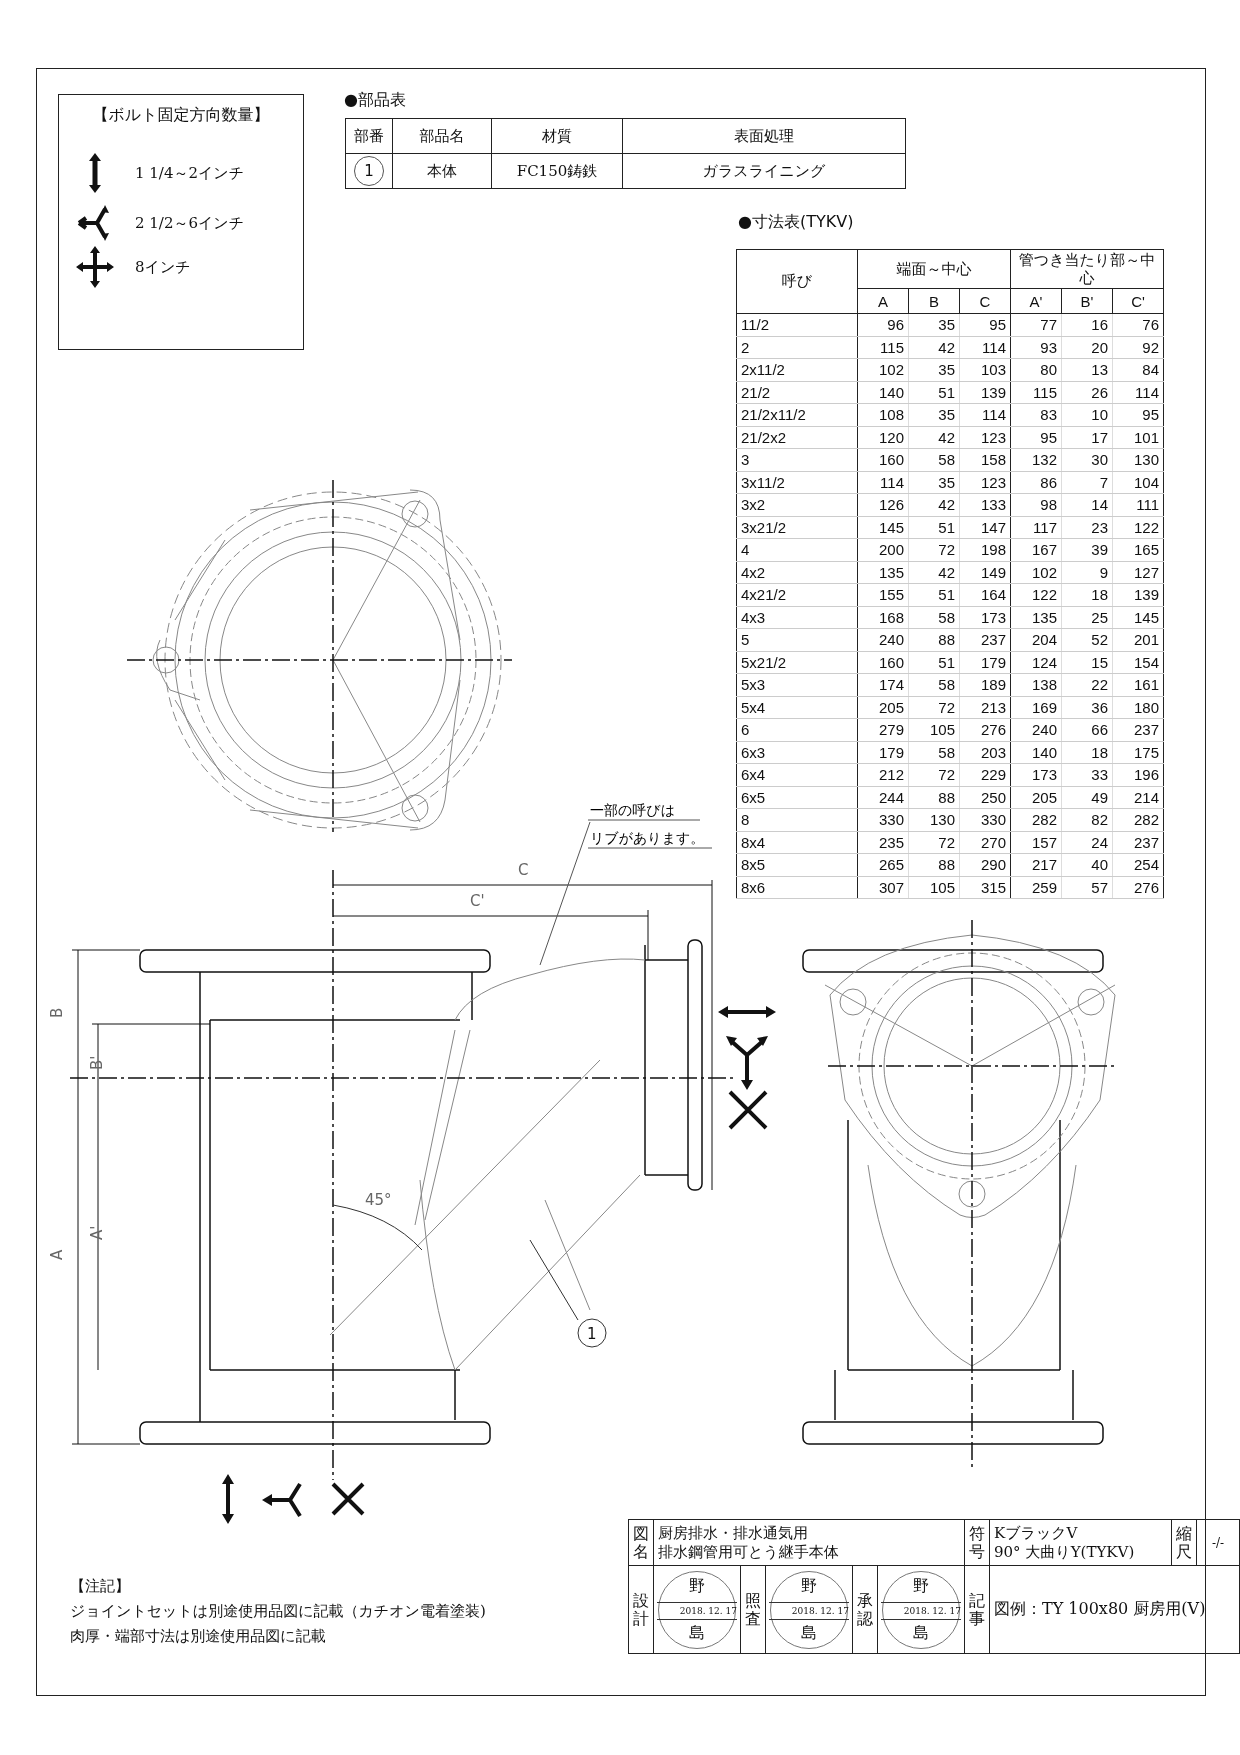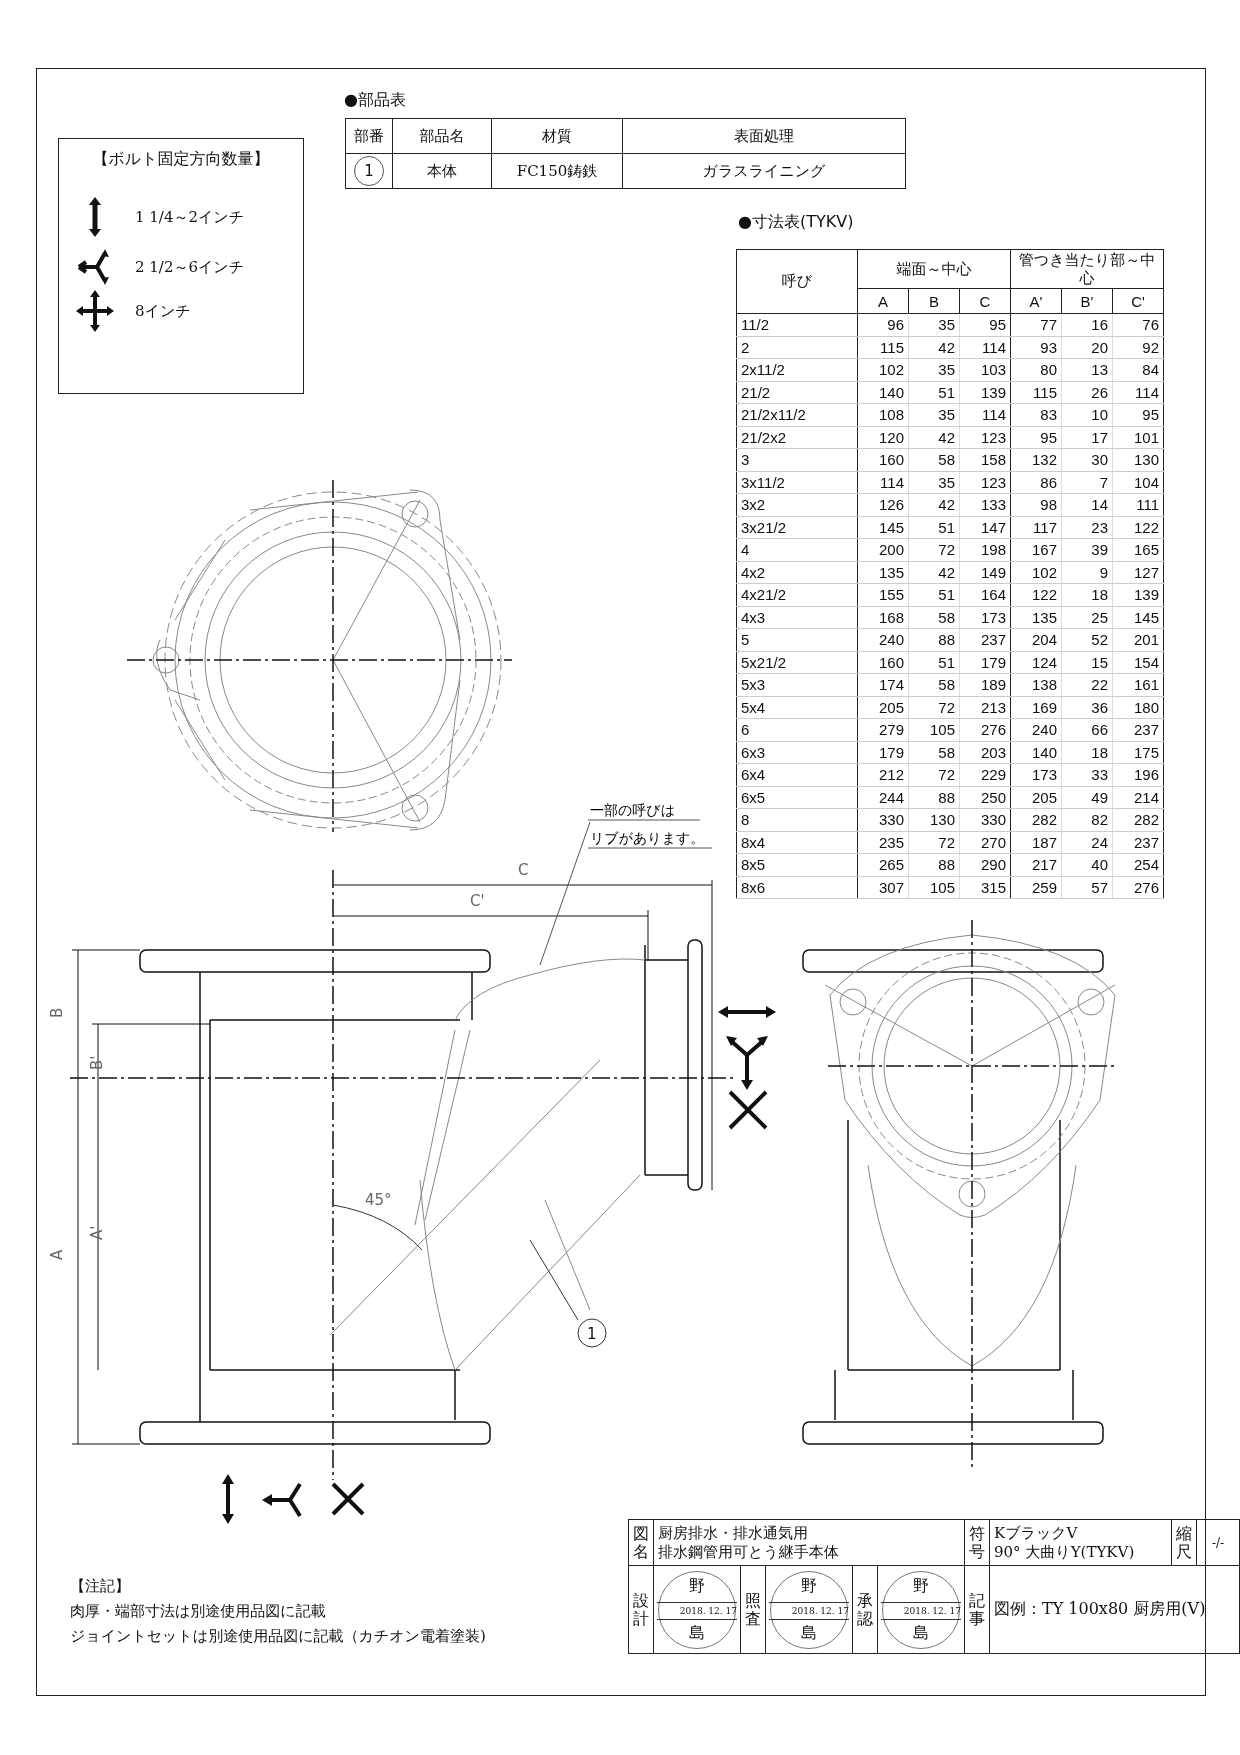--- a/index.html
+++ b/index.html
@@ -1,21 +1,21 @@
 <!DOCTYPE html>
 <html><head>
 <meta charset="utf-8">
 <style>
   html, body { margin: 0; padding: 0; background: #fff; }
   body { width: 1240px; height: 1755px; position: relative; overflow: hidden;
          font-family: "DejaVu Serif", serif; color: #111; }
   .frame { position: absolute; left: 36px; top: 68px; width: 1170px; height: 1628px; border: 1.5px solid #222; box-sizing: border-box; }
   .abs { position: absolute; }
   
-  .bolt-box { left: 58px; top: 94px; width: 246px; height: 256px; border: 1.5px solid #222; box-sizing: border-box; margin-top: 44px; }
+  .bolt-box { left: 58px; top: 94px; width: 246px; height: 256px; border: 1.5px solid #222; box-sizing: border-box; }
   .bolt-title { position: absolute; left: 0; right: 0; top: 10px; text-align: center; font-size: 16px; }
   .bolt-row { position: absolute; left: 16px; display: flex; align-items: center; font-size: 15px; }
   .bolt-row svg { width: 40px; height: 44px; margin-right: 20px; }
   
   .parts-title { left: 344px; top: 90px; font-size: 16px; }
   table { border-collapse: collapse; }
   .parts { position: absolute; left: 345px; top: 118px; font-size: 15px; }
   .parts td { border: 1.5px solid #222; height: 34px; text-align: center; padding: 0 6px; }
   .circ { display: inline-block; width: 28px; height: 28px; border: 1px solid #555; border-radius: 50%; line-height: 28px; font-family: "DejaVu Sans", sans-serif; font-size: 15px; }
   
@@ -311,21 +311,21 @@
         <td class="v sep">330</td>
         <td class="v">282</td>
         <td class="v">82</td>
         <td class="v">282</td>
       </tr>
       <tr>
         <td class="nm">8x4</td>
         <td class="v">235</td>
         <td class="v">72</td>
         <td class="v sep">270</td>
-        <td class="v">187</td>
+        <td class="v">157</td>
         <td class="v">24</td>
         <td class="v">237</td>
       </tr>
       <tr>
         <td class="nm">8x5</td>
         <td class="v">265</td>
         <td class="v">88</td>
         <td class="v sep">290</td>
         <td class="v">217</td>
         <td class="v">40</td>
@@ -460,22 +460,22 @@
     <line x1="228" y1="1480" x2="228" y2="1518"></line>
     <path d="M228 1474 L222 1484 L234 1484 Z M228 1524 L222 1514 L234 1514 Z" stroke="none"></path>
     <path d="M290 1500 L268 1500 M290 1500 L300 1484 M290 1500 L300 1516" fill="none"></path>
     <path d="M262 1500 L272 1494 L272 1506 Z" stroke="none"></path>
     <path d="M333 1484 L363 1514 M363 1484 L333 1514" fill="none"></path>
   </g>
 </svg>
 
 <div class="abs notes">
   <div>【注記】</div>
+  <div>ジョイントセットは別途使用品図に記載（カチオン電着塗装)</div>
   <div>肉厚・端部寸法は別途使用品図に記載</div>
-  <div>ジョイントセットは別途使用品図に記載（カチオン電着塗装)</div>
 </div>
 
 <table class="tb">
   <tbody>
       <tr style="height:46px">
     <td class="vlab">図名</td>
     <td colspan="5" style="text-align:left; line-height:19px">
       <div>厨房排水・排水通気用</div>
       <div>排水鋼管用可とう継手本体</div>
     </td>

